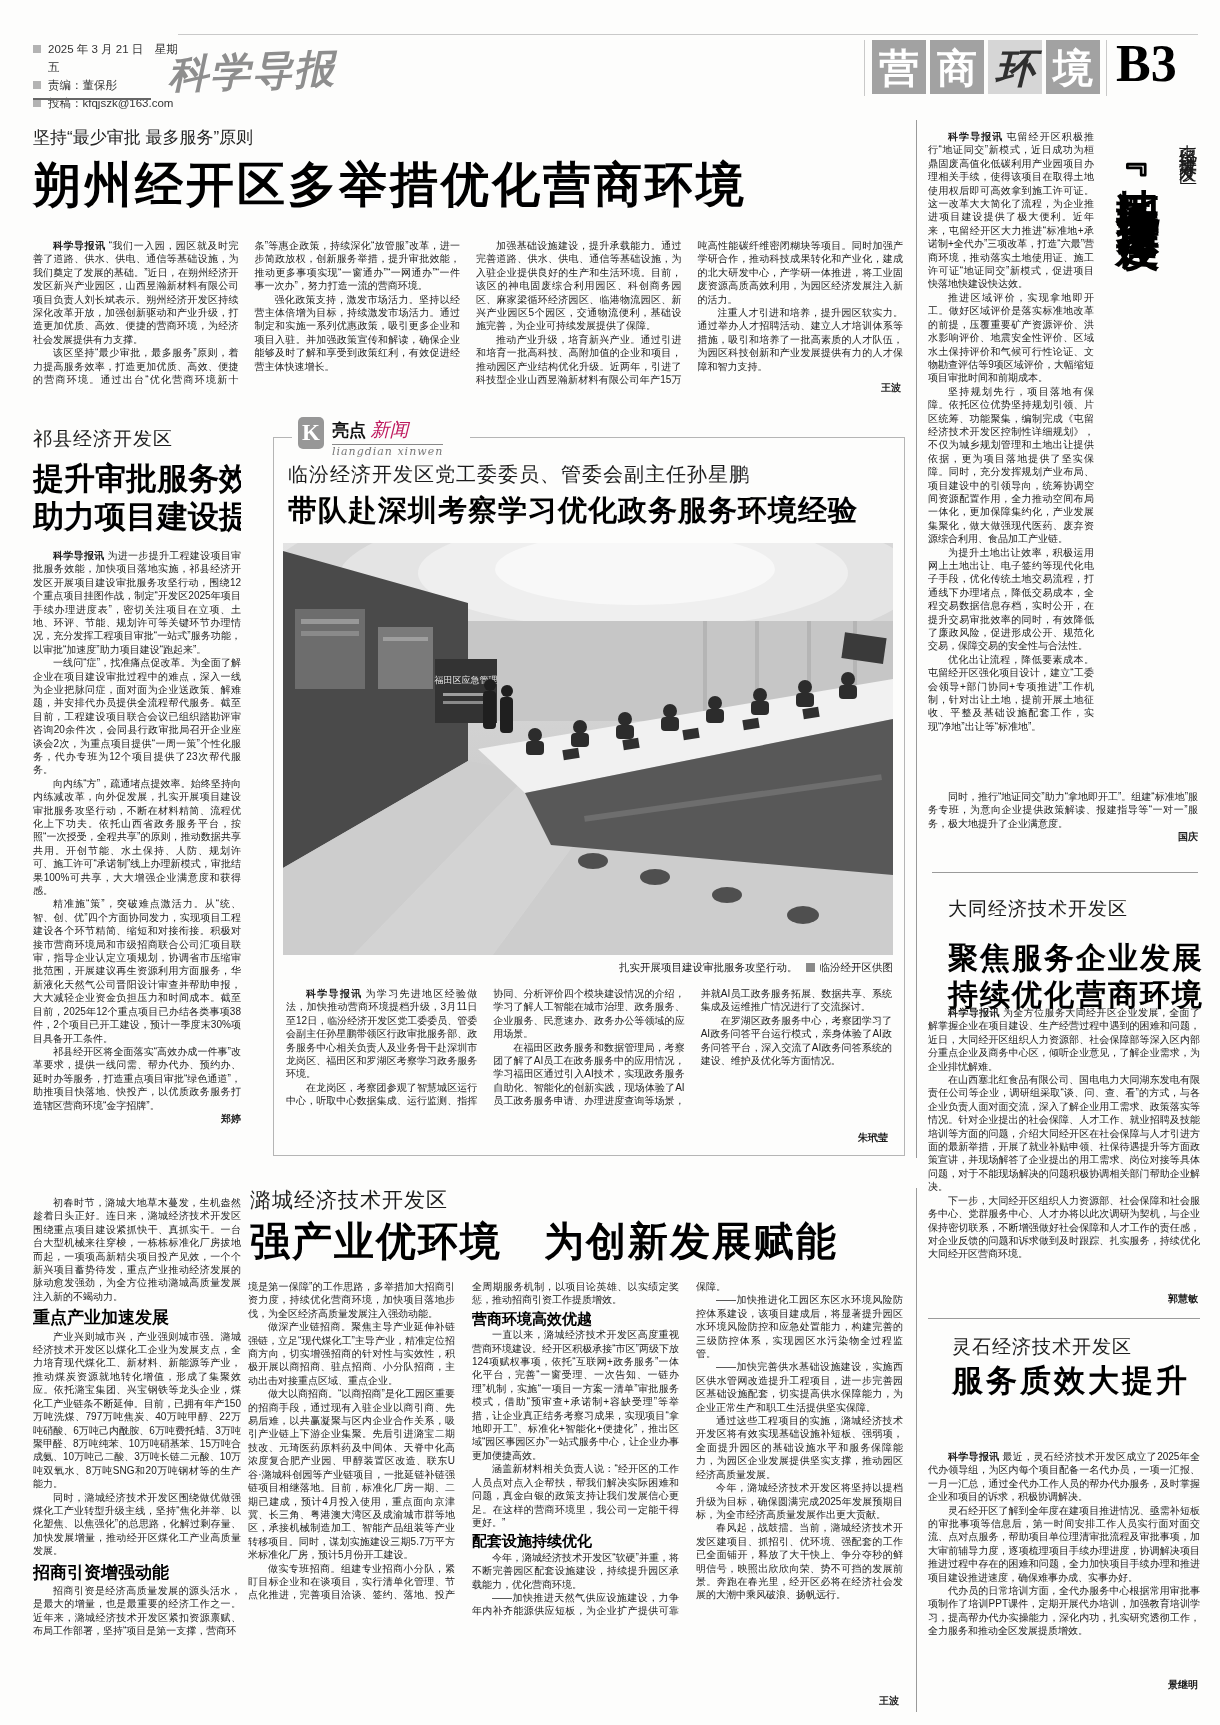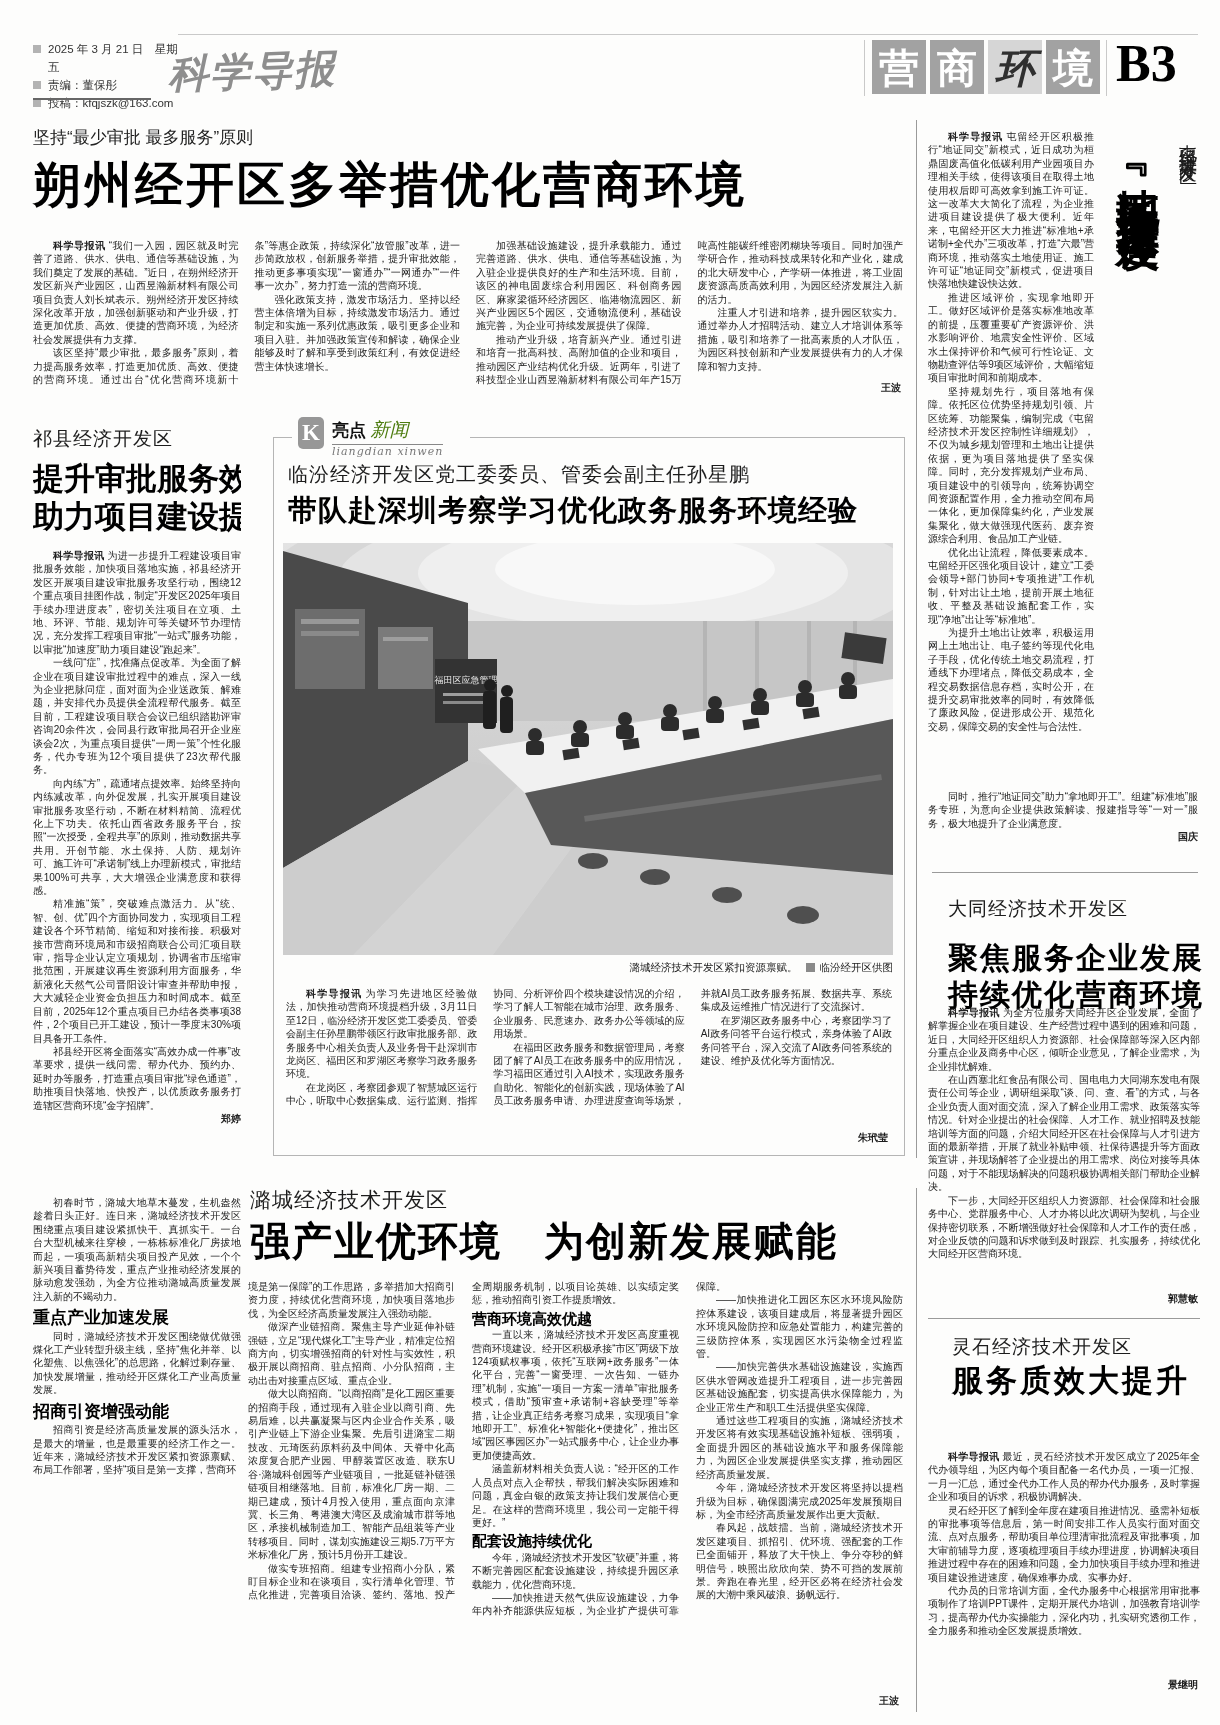--- a/index.html
+++ b/index.html
@@ -36,21 +36,21 @@
   .cols4{column-count:4;column-gap:16px;height:156px;overflow:hidden;}
   .cols3{column-count:3;column-gap:16px;overflow:hidden;}
   .vert{writing-mode:vertical-rl;}
 
   
   .box{border-left:1px solid #b5b5b5;border-right:1px solid #b5b5b5;border-bottom:1px solid #b5b5b5;}
   .box-topline{position:absolute;top:0;height:1px;background:#b5b5b5;}
   .klogo{width:26px;height:32px;background:#979797;border-radius:5px;color:#fff;
     font-family:"Liberation Serif",serif;font-weight:bold;font-size:23px;text-align:center;line-height:32px;}
   .logo-title-bold{font-size:17px;font-weight:900;color:#111;}
-  .logo-title-script{font-size:19px;font-family:"DejaVu Serif",serif;font-style:italic;color:#4d7c0f;}
+  .logo-title-script{font-size:19px;font-family:"DejaVu Serif",serif;font-style:italic;color:#be185d;}
   .logo-sub{font-size:11px;font-family:"DejaVu Serif",serif;font-style:italic;color:#777;letter-spacing:1px;}
   .caption{font-size:10.5px;color:#222;text-align:right;}
   .caption .csq{display:inline-block;width:9px;height:9px;background:#8a8a8a;margin:0 5px -1px 8px;}
 </style>
 </head>
 <body>
 
 <div class="abs lightrule" style="left:178px;top:34px;width:1020px;height:1px;"></div>
 
 <div class="abs" style="left:33px;top:40px;width:150px;">
@@ -197,21 +197,21 @@
     </g>
     <g fill="#4f4f4f">
       <ellipse cx="310" cy="318" rx="15" ry="8"></ellipse>
       <ellipse cx="372" cy="334" rx="15" ry="8"></ellipse>
       <ellipse cx="444" cy="352" rx="15" ry="8"></ellipse>
       <ellipse cx="520" cy="372" rx="16" ry="9"></ellipse>
     </g>
   </svg>
 
   <div class="caption abs" style="left:9px;top:524px;width:610px;">
-    <span>潞城经济技术开发区紧扣资源禀赋。</span><span class="csq"></span><span>临汾经开区供图</span>
+    <span>扎实开展项目建设审批服务攻坚行动。</span><span class="csq"></span><span>临汾经开区供图</span>
   </div>
 
   <div style="position:absolute;left:12px;top:550px;width:606px;height:160px;">
     <div class="art-body cols3" style="height:160px;">
       <p><b class="lead">科学导报讯</b><span>为学习先进地区经验做法，加快推动营商环境提档升级，3月11日至12日，临汾经济开发区党工委委员、管委会副主任孙星鹏带领区行政审批服务部、政务服务中心相关负责人及业务骨干赴深圳市龙岗区、福田区和罗湖区考察学习政务服务环境。</span></p>
       <p>在龙岗区，考察团参观了智慧城区运行中心，听取中心数据集成、运行监测、指挥协同、分析评价四个模块建设情况的介绍，学习了解人工智能在城市治理、政务服务、企业服务、民意速办、政务办公等领域的应用场景。</p>
       <p>在福田区政务服务和数据管理局，考察团了解了AI员工在政务服务中的应用情况，学习福田区通过引入AI技术，实现政务服务自助化、智能化的创新实践，现场体验了AI员工政务服务申请、办理进度查询等场景，并就AI员工政务服务拓展、数据共享、系统集成及运维推广情况进行了交流探讨。</p>
       <p>在罗湖区政务服务中心，考察团学习了AI政务问答平台运行模式，亲身体验了AI政务问答平台，深入交流了AI政务问答系统的建设、维护及优化等方面情况。</p>
     </div>
     <span class="byline-abs" style="right:4px;bottom:2px;">朱玳莹</span>
@@ -220,22 +220,22 @@
 
 <div class="abs rule" style="left:916px;top:120px;width:1px;height:1038px;"></div>
 
 <div class="abs" style="left:928px;top:118px;width:272px;height:748px;">
   <div class="vert kicker" style="position:absolute;right:0;top:12px;font-size:18px;letter-spacing:3px;">屯留经济技术开发区</div>
   <div class="vert headline" style="position:absolute;right:32px;top:32px;font-size:43px;letter-spacing:4px;">『地证同交』推进项目建设</div>
   <div class="art-body" style="position:absolute;left:0;top:12px;width:166px;height:652px;overflow:hidden;">
     <p><b class="lead">科学导报讯</b><span>屯留经开区积极推行“地证同交”新模式，近日成功为桓鼎固废高值化低碳利用产业园项目办理相关手续，使得该项目在取得土地使用权后即可高效拿到施工许可证。这一改革大大简化了流程，为企业推进项目建设提供了极大便利。近年来，屯留经开区大力推进“标准地+承诺制+全代办”三项改革，打造“六最”营商环境，推动落实土地使用证、施工许可证“地证同交”新模式，促进项目快落地快建设快达效。</span></p>
     <p>推进区域评价，实现拿地即开工。做好区域评价是落实标准地改革的前提，压覆重要矿产资源评价、洪水影响评价、地震安全性评价、区域水土保持评价和气候可行性论证、文物勘查评估等9项区域评价，大幅缩短项目审批时间和前期成本。</p>
     <p>坚持规划先行，项目落地有保障。依托区位优势坚持规划引领、片区统筹、功能聚集，编制完成《屯留经济技术开发区控制性详细规划》，不仅为城乡规划管理和土地出让提供依据，更为项目落地提供了坚实保障。同时，充分发挥规划产业布局、项目建设中的引领导向，统筹协调空间资源配置作用，全力推动空间布局一体化，更加保障集约化，产业发展集聚化，做大做强现代医药、废弃资源综合利用、食品加工产业链。</p>
+    <p>为提升土地出让效率，积极运用网上土地出让、电子签约等现代化电子手段，优化传统土地交易流程，打通线下办理堵点，降低交易成本，全程交易数据信息存档，实时公开，在提升交易审批效率的同时，有效降低了廉政风险，促进形成公开、规范化交易，保障交易的安全性与合法性。</p>
     <p>优化出让流程，降低要素成本。屯留经开区强化项目设计，建立“工委会领导+部门协同+专项推进”工作机制，针对出让土地，提前开展土地征收、平整及基础设施配套工作，实现“净地”出让等“标准地”。</p>
-    <p>为提升土地出让效率，积极运用网上土地出让、电子签约等现代化电子手段，优化传统土地交易流程，打通线下办理堵点，降低交易成本，全程交易数据信息存档，实时公开，在提升交易审批效率的同时，有效降低了廉政风险，促进形成公开、规范化交易，保障交易的安全性与合法性。</p>
   </div>
   <div class="art-body" style="position:absolute;left:0;top:672px;width:270px;">
     <p>同时，推行“地证同交”助力“拿地即开工”。组建“标准地”服务专班，为意向企业提供政策解读、报建指导等“一对一”服务，极大地提升了企业满意度。</p>
     <p class="byline">国庆</p>
   </div>
 </div>
 
 <div class="abs rule" style="left:932px;top:872px;width:266px;height:1px;"></div>
 
 <div class="abs" style="left:928px;top:888px;width:272px;height:430px;">
@@ -263,20 +263,21 @@
     <p><b class="lead">科学导报讯</b><span>最近，灵石经济技术开发区成立了2025年全代办领导组，为区内每个项目配备一名代办员，一项一汇报、一月一汇总，通过全代办工作人员的帮办代办服务，及时掌握企业和项目的诉求，积极协调解决。</span></p>
     <p>灵石经开区了解到全年度在建项目推进情况、亟需补短板的审批事项等信息后，第一时间安排工作人员实行面对面交流、点对点服务，帮助项目单位理清审批流程及审批事项，加大审前辅导力度，逐项梳理项目手续办理进度，协调解决项目推进过程中存在的困难和问题，全力加快项目手续办理和推进项目建设推进速度，确保难事办成、实事办好。</p>
     <p>代办员的日常培训方面，全代办服务中心根据常用审批事项制作了培训PPT课件，定期开展代办培训，加强教育培训学习，提高帮办代办实操能力，深化内功，扎实研究透彻工作，全力服务和推动全区发展提质增效。</p>
   </div>
   <span class="byline-abs" style="right:2px;top:346px;text-align:center;">景继明</span>
 </div>
 
 <div class="abs art-body" style="left:33px;top:1196px;width:208px;height:516px;overflow:hidden;">
   <p>初春时节，潞城大地草木蔓发，生机盎然趁着日头正好。连日来，潞城经济技术开发区围绕重点项目建设紧抓快干、真抓实干。一台台大型机械来往穿梭，一栋栋标准化厂房拔地而起，一项项高新精尖项目投产见效，一个个新兴项目蓄势待发，重点产业推动经济发展的脉动愈发强劲，为全方位推动潞城高质量发展注入新的不竭动力。</p>
   <div class="subhead" style="font-size:17px;margin:8px 0 5px;">重点产业加速发展</div>
+  <p>产业兴则城市兴，产业强则城市强。潞城经济技术开发区以煤化工企业为发展支点，全力培育现代煤化工、新材料、新能源等产业，推动煤炭资源就地转化增值，形成了集聚效应。依托潞宝集团、兴宝钢铁等龙头企业，煤化工产业链条不断延伸。目前，已拥有年产150万吨洗煤、797万吨焦炭、40万吨甲醇、22万吨硝酸、6万吨己内酰胺、6万吨费托蜡、3万吨聚甲醛、8万吨纯苯、10万吨硝基苯、15万吨合成氨、10万吨己二酸、3万吨长链二元酸、10万吨双氧水、8万吨SNG和20万吨钢材等的生产能力。</p>
   <p>同时，潞城经济技术开发区围绕做优做强煤化工产业转型升级主线，坚持“焦化并举、以化塑焦、以焦强化”的总思路，化解过剩存量、加快发展增量，推动经开区煤化工产业高质量发展。</p>
   <div class="subhead" style="font-size:17px;margin:8px 0 5px;">招商引资增强动能</div>
   <p>招商引资是经济高质量发展的源头活水，是最大的增量，也是最重要的经济工作之一。近年来，潞城经济技术开发区紧扣资源禀赋、布局工作部署，坚持“项目是第一支撑，营商环</p>
 </div>
 
 <div class="abs rule" style="left:916px;top:1188px;width:1px;height:524px;"></div>
 
 <div class="abs" style="left:248px;top:1178px;width:655px;height:534px;">
   <div class="kicker" style="position:absolute;left:2px;top:8px;font-size:21px;">潞城经济技术开发区</div>
   <div class="headline" style="position:absolute;left:2px;top:36px;font-size:40px;letter-spacing:2px;">强产业优环境　为创新发展赋能</div>

